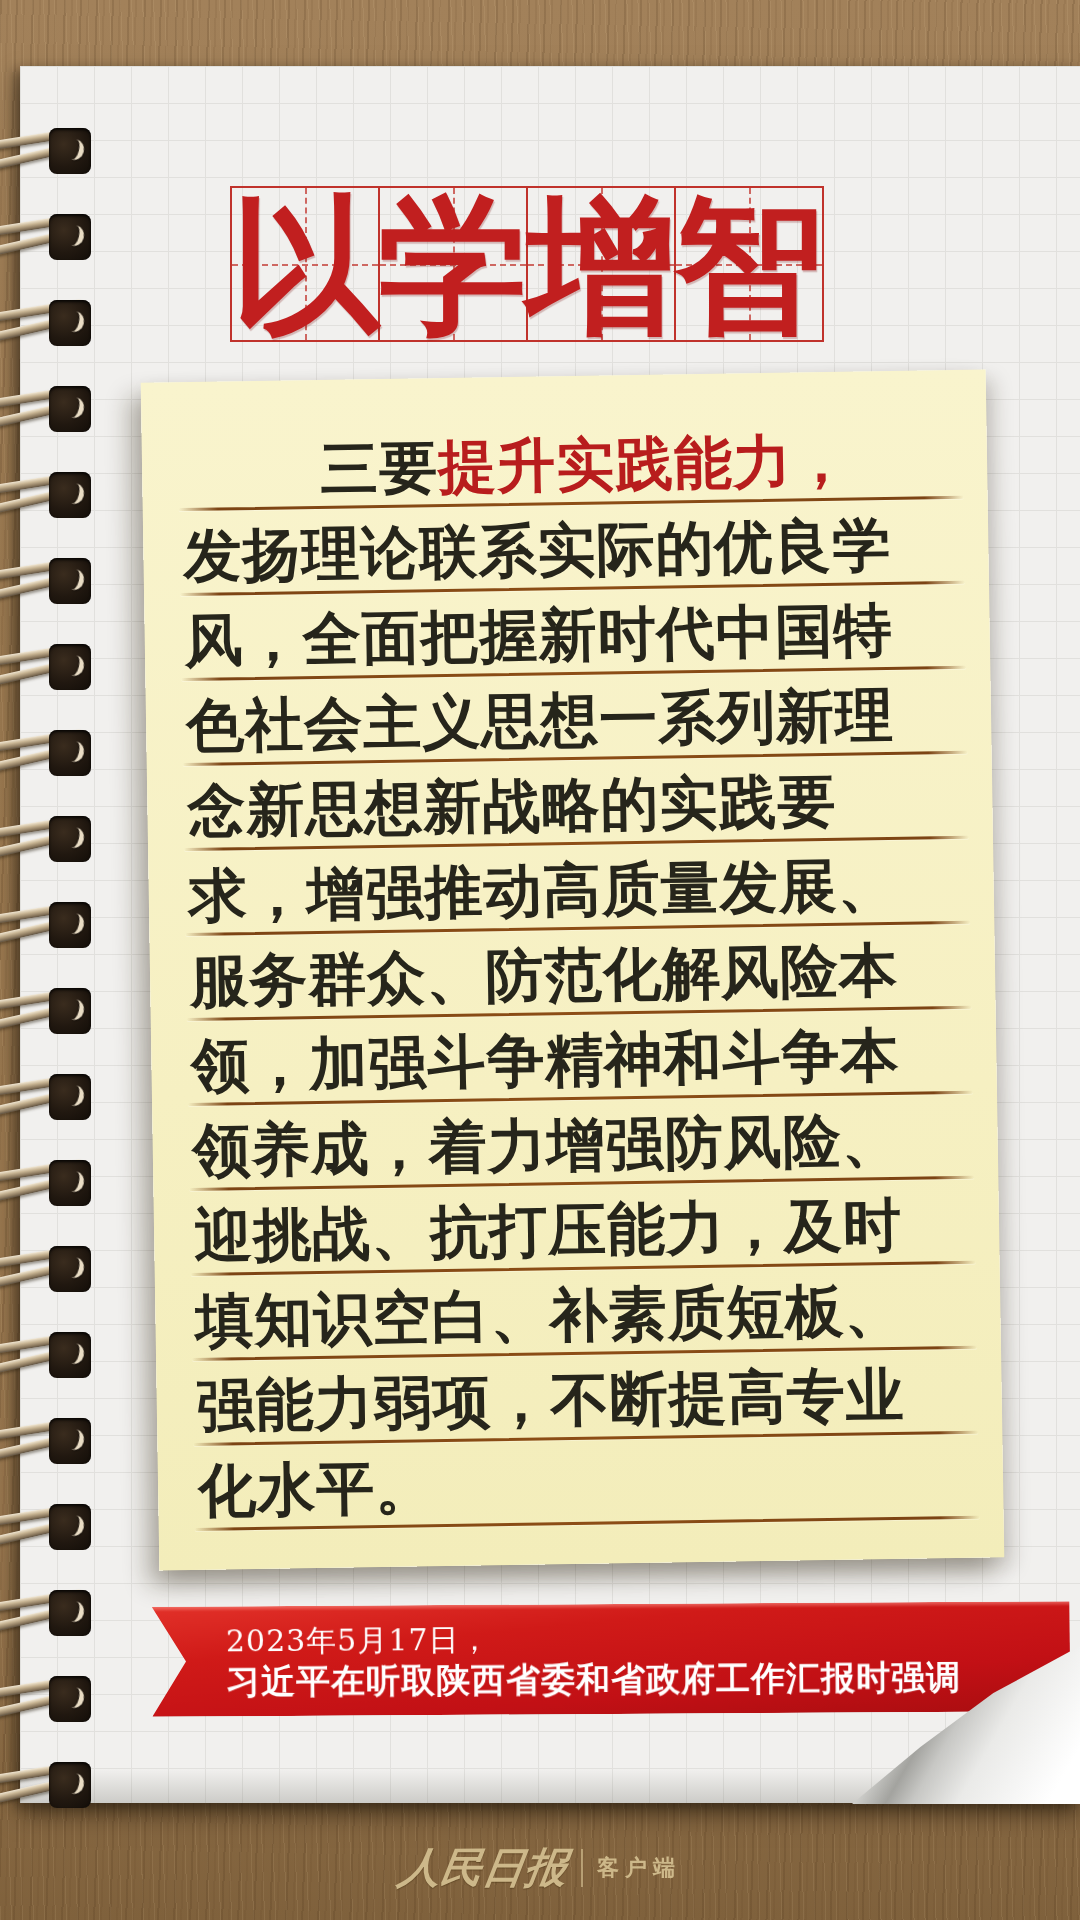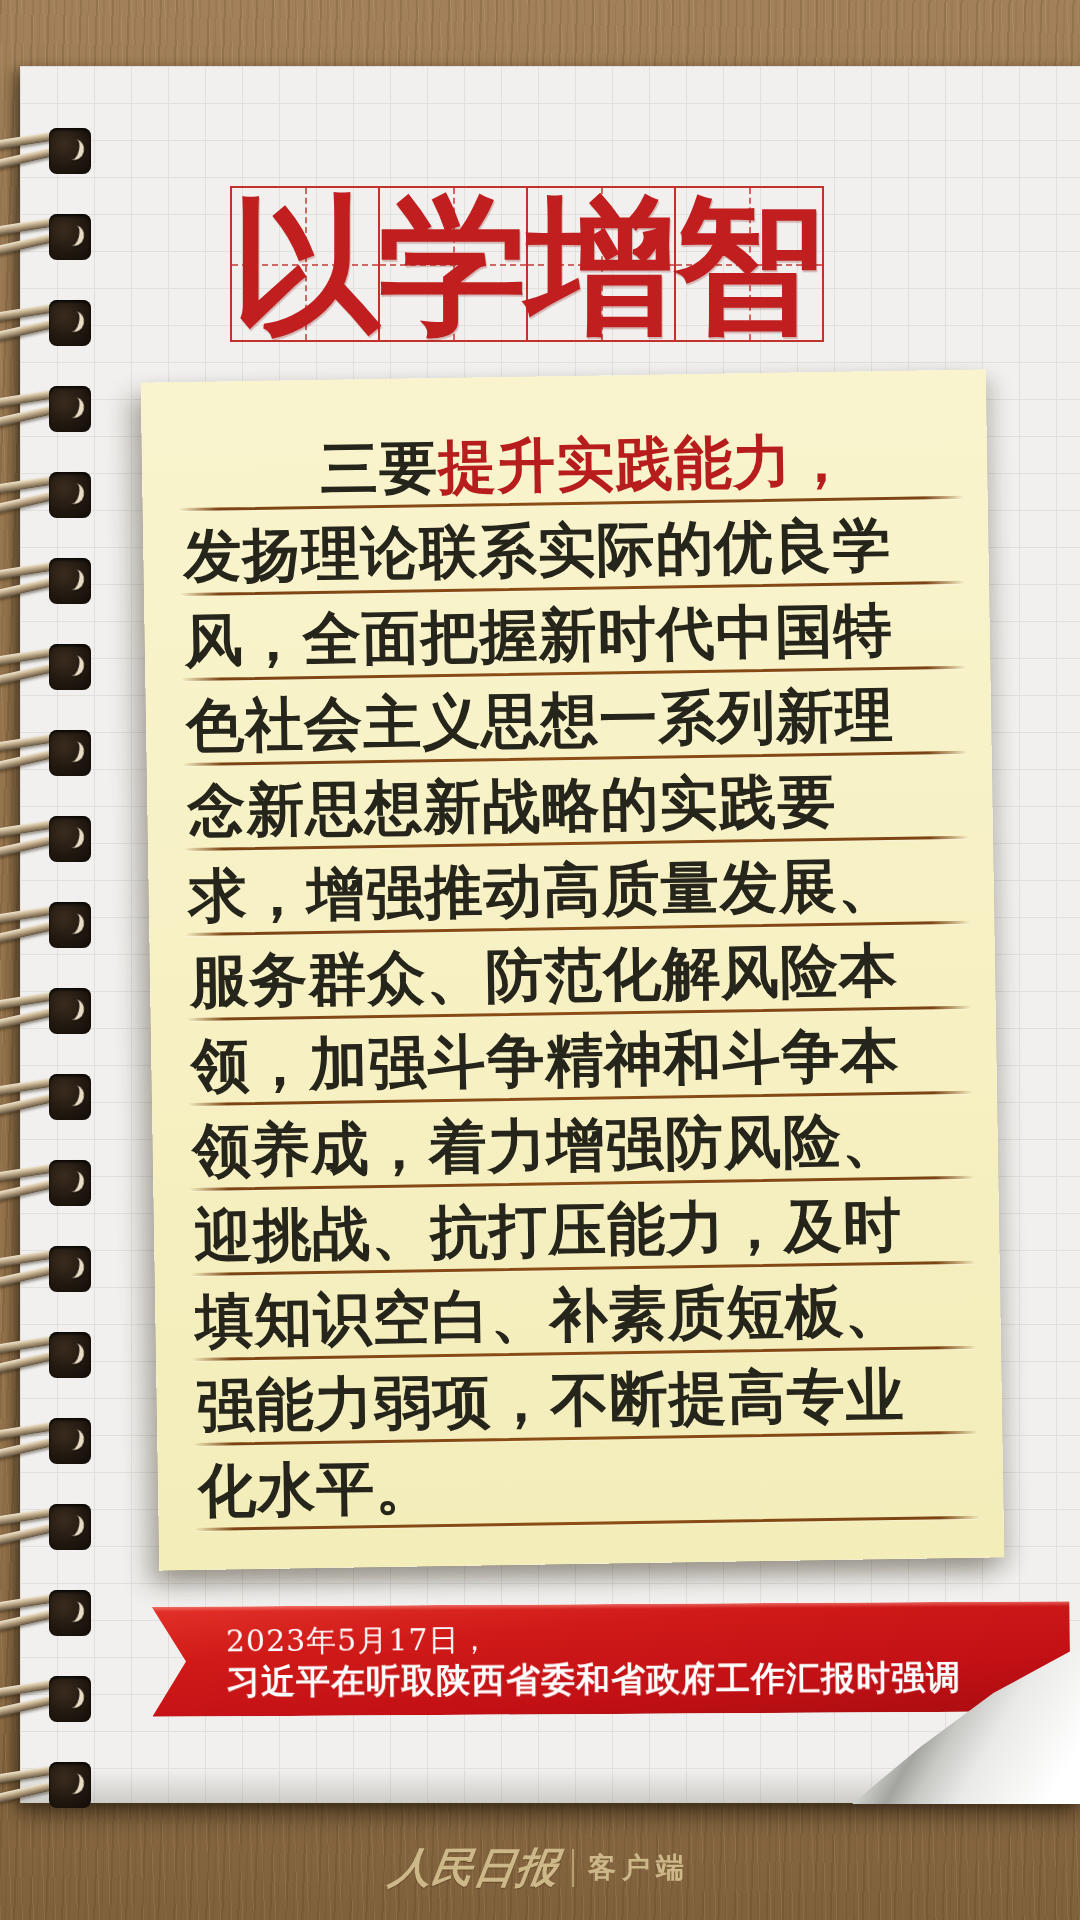--- a/index.html
+++ b/index.html
@@ -83,21 +83,21 @@
   .curl{position:absolute;left:852px;top:1636px;width:228px;height:168px;z-index:6;
         clip-path:polygon(0 100%,100% 100%,100% 6%,62% 34%,30% 66%);
         background:linear-gradient(300deg,#ffffff 10%,#eaeae8 38%,#c7c7c4 52%,#a3a39f 60%,#e3e3e0 74%,#f6f6f4 88%);
         filter:drop-shadow(-10px -8px 10px rgba(40,40,40,.35));}
   
   .footer{position:absolute;left:0;right:0;top:1838px;height:60px;z-index:2;
         display:flex;align-items:center;justify-content:center;gap:14px;color:#cdb88a;}
   .masthead{font-size:42px;font-weight:700;font-style:italic;transform:skewX(-8deg);
         text-shadow:0 1px 1px rgba(60,40,10,.4);}
   .logo-divider{width:2px;height:38px;background:currentColor;opacity:.7;}
-  .client{font-size:28px;font-weight:600;letter-spacing:6px;font-family:"DejaVu Sans","Liberation Sans",sans-serif;}
+  .client{font-size:22px;font-weight:600;letter-spacing:6px;font-family:"DejaVu Sans","Liberation Sans",sans-serif;}
 </style>
 </head>
 <body>
 
 <div id="canvas">
 
   <div class="page"></div>
 
   <div class="spiral">
       <div class="ring" style="top: 128px;">

